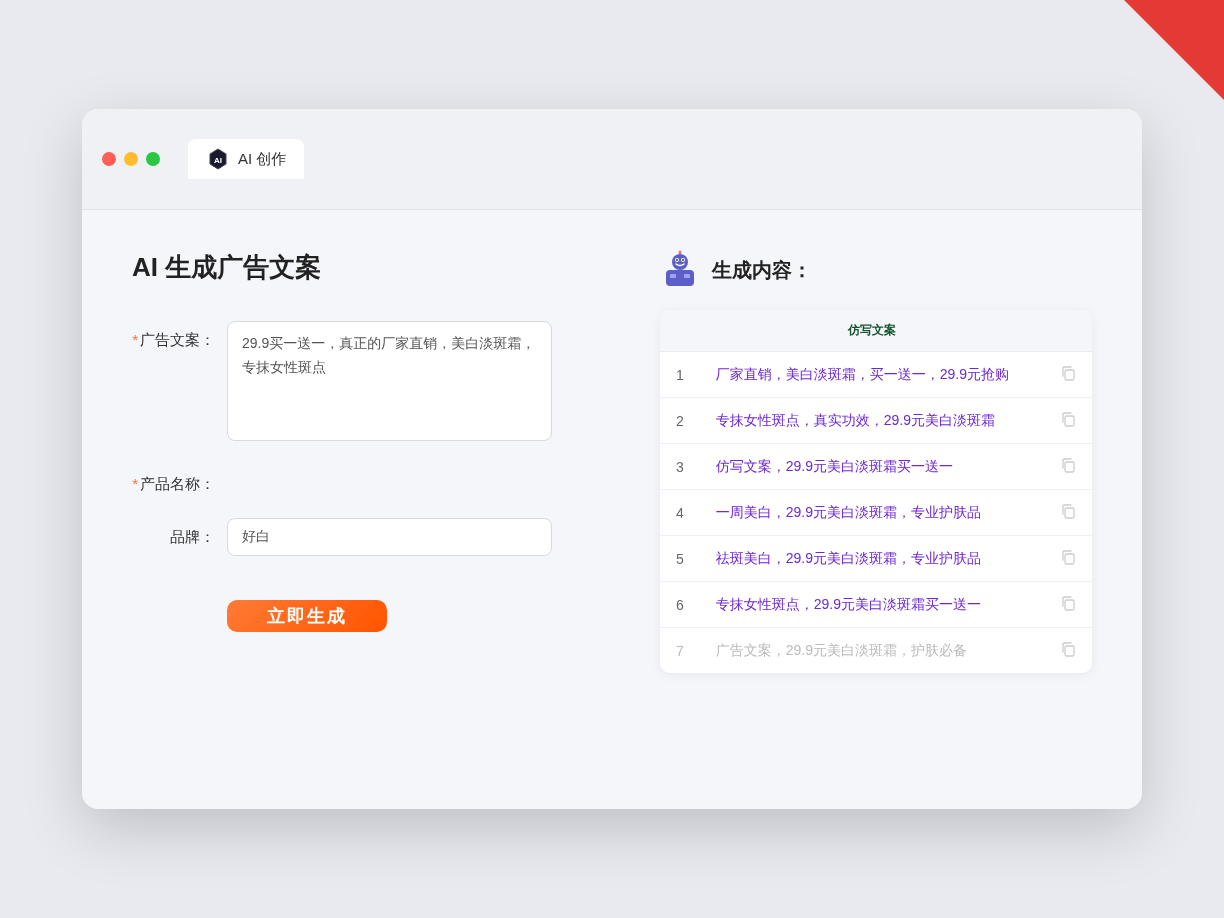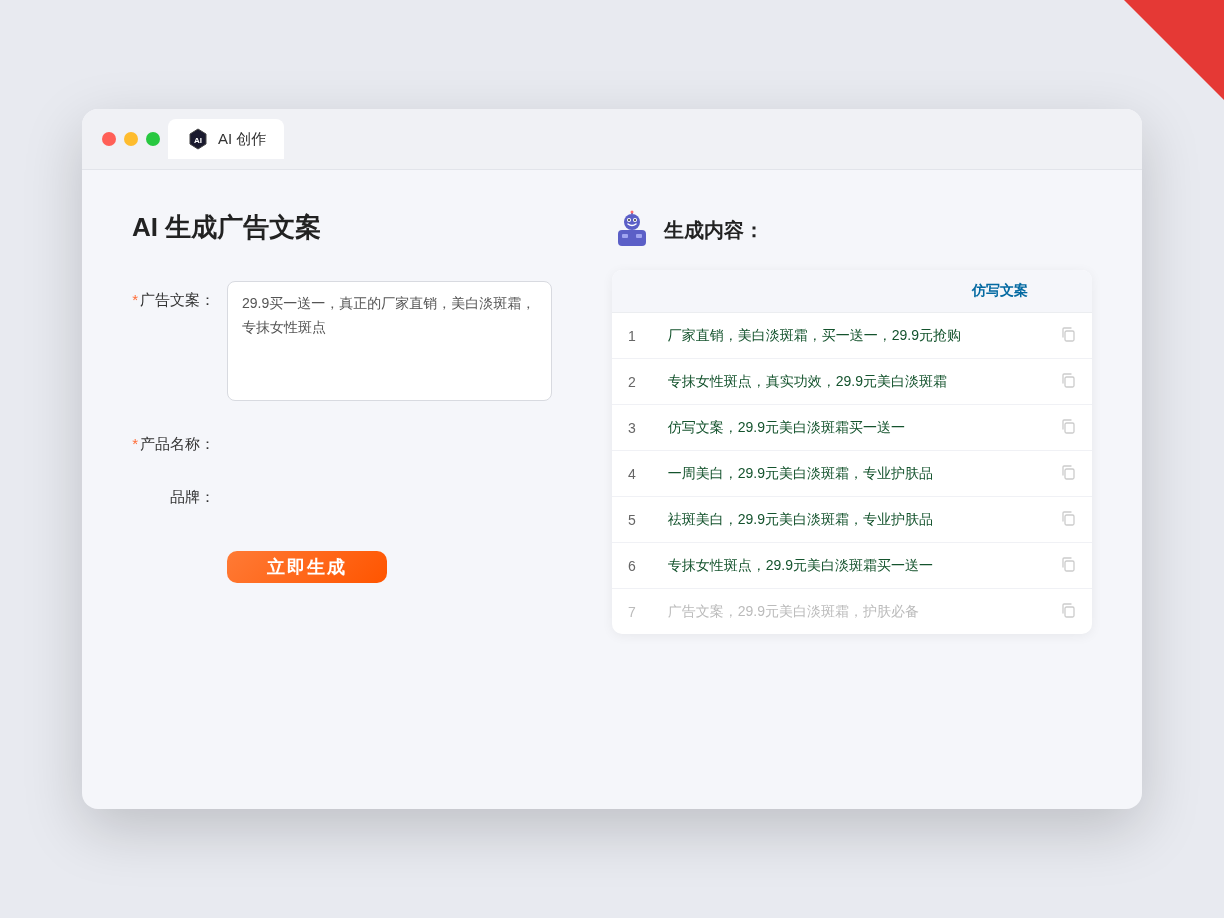--- a/index.html
+++ b/index.html
@@ -46,22 +46,23 @@
       min-height: 700px;
       overflow: hidden;
       position: relative;
     }
 
     
     .titlebar {
       background: #f0f1f5;
       display: flex;
       align-items: center;
-      padding: 10px 20px;
+      padding: 30px 20px;
       border-bottom: 1px solid #e2e4ea;
+      gap: 20px;
     }
 
     .traffic-lights {
       display: flex;
       gap: 8px;
       align-items: center;
     }
 
     .traffic-light {
       width: 14px;
@@ -159,20 +160,21 @@
       font-weight: 600;
       cursor: pointer;
       margin-top: 20px;
       margin-left: 95px;
       letter-spacing: 2px;
     }
 
     
     .right-panel {
       flex: 1;
+      margin-left: 48px;
     }
 
     .result-header {
       display: flex;
       align-items: center;
       gap: 12px;
       margin-bottom: 20px;
     }
 
     .result-title {
@@ -193,32 +195,32 @@
       border-radius: 10px;
       overflow: hidden;
       box-shadow: 0 2px 12px rgba(0,0,0,0.06);
     }
 
     .result-table thead tr {
       background: #f5f6fa;
     }
 
     .result-table th {
-      font-size: 14px;
+      font-size: 12px;
       font-weight: 600;
-      color: #0369a1;
+      color: #14532d;
       padding: 12px 16px;
-      text-align: right;
+      text-align: center;
       border-bottom: 1px solid #ebedf0;
     }
 
     .result-table td {
       padding: 13px 16px;
       font-size: 14px;
-      color: #14532d;
+      color: #6d28d9;
       border-bottom: 1px solid #f0f1f5;
       vertical-align: middle;
     }
 
     .result-table tr:last-child td {
       border-bottom: none;
     }
 
     .result-table td.row-num {
       color: #666;
@@ -287,20 +289,21 @@
       
       <div class="form-row">
         <label class="form-label">
           <span class="required">*</span><span>产品名称：</span>
         </label>
       </div>
 
       
       <div class="form-row">
         <label class="form-label">品牌：</label>
+        <input class="form-input" type="text" value="好白" style="">
       </div>
 
       
       <button class="generate-btn">立即生成</button>
     </div>
 
     <div class="right-panel">
       <div class="result-header">
 
         <svg class="robot-icon" viewBox="0 0 40 40" xmlns="http://www.w3.org/2000/svg">

